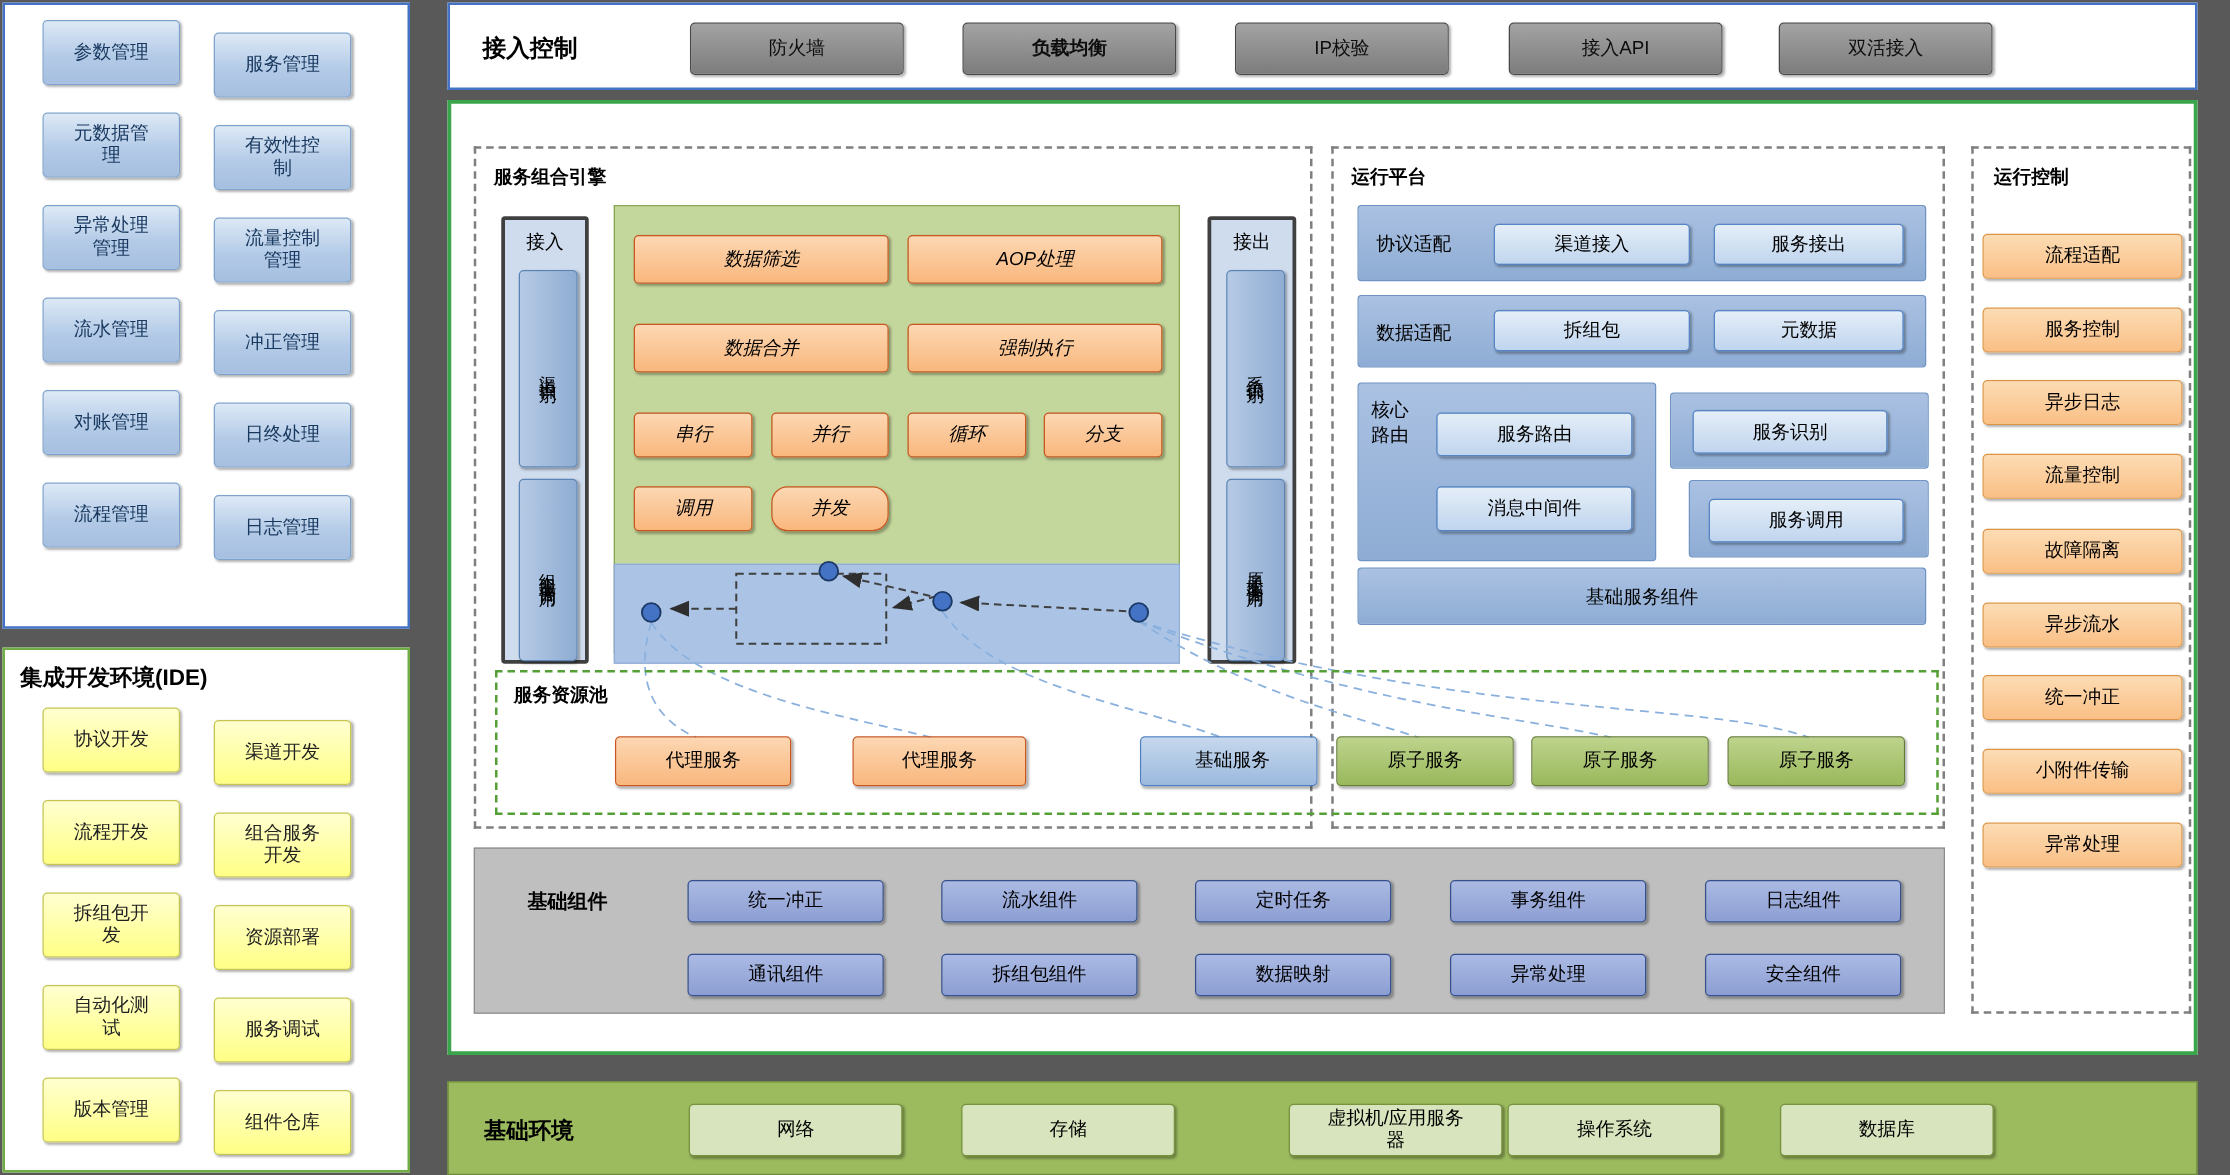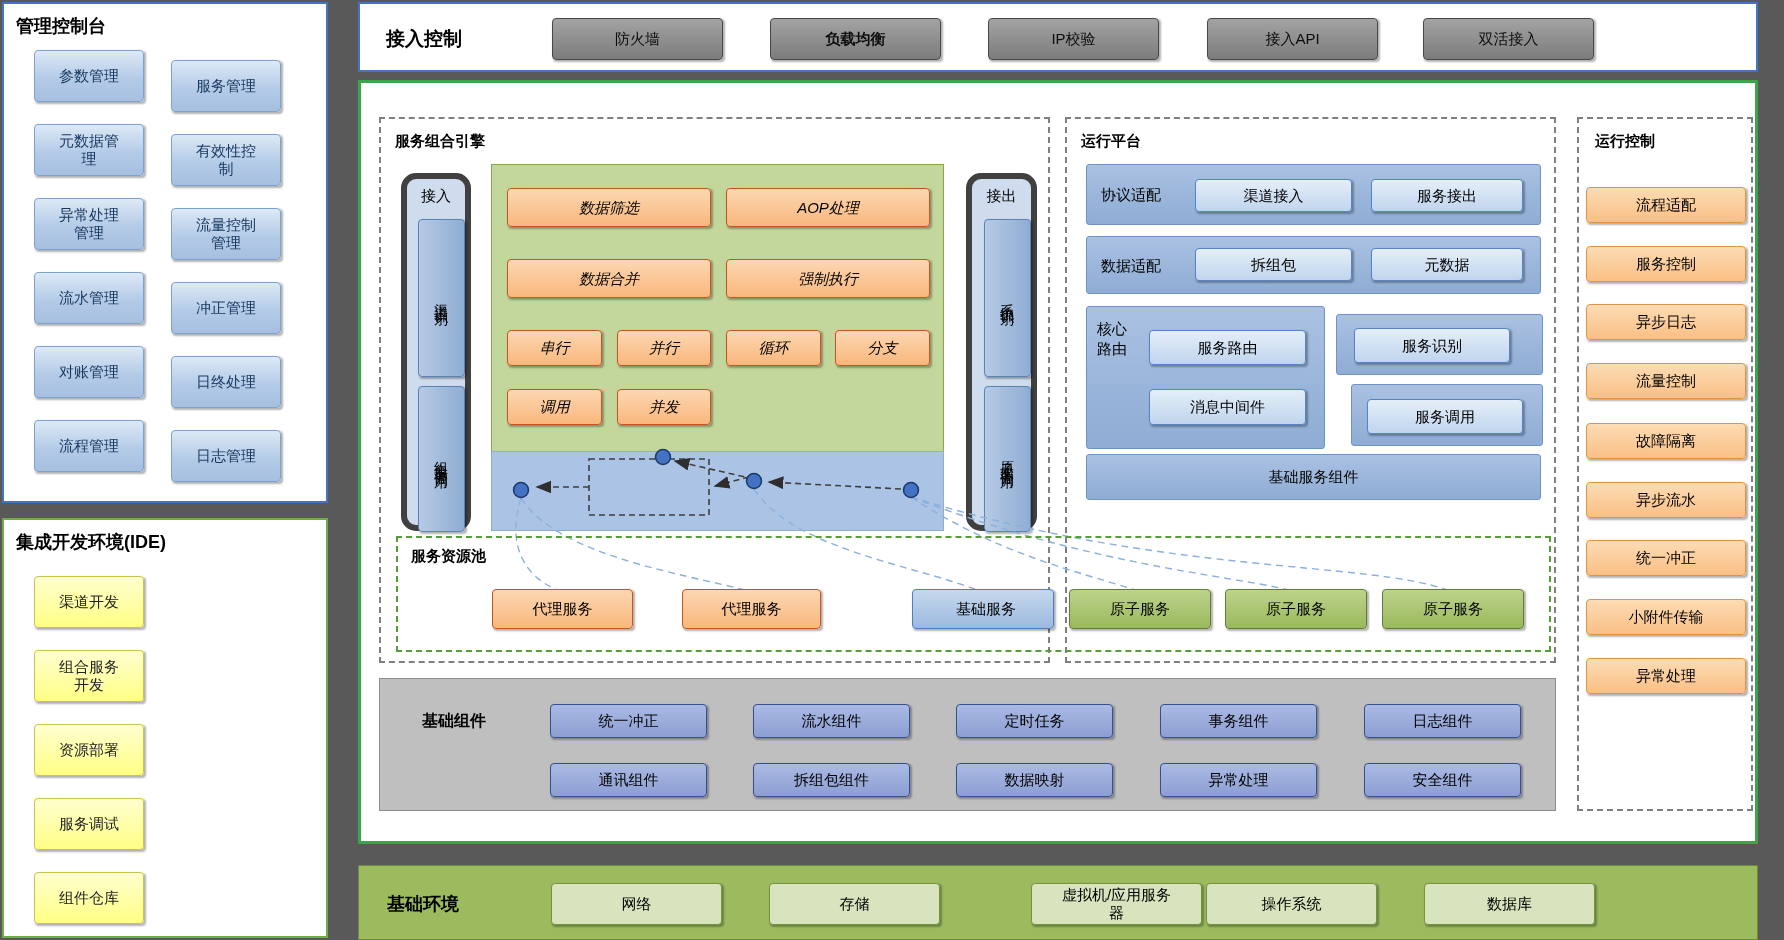--- a/index.html
+++ b/index.html
@@ -17,38 +17,37 @@
   .b-orange{background:linear-gradient(180deg,#fcd7b2,#f9b77d);border:1px solid #c9551f;}
   .b-amber{background:linear-gradient(180deg,#fcdcb4,#fabf85);border:1px solid #dd9543;}
   .b-lblue{background:linear-gradient(180deg,#e4eef8,#c0d5ee);border:1px solid #5585c4;}
   .b-mblue{background:linear-gradient(180deg,#c6d8ed,#9bb9de);border:1px solid #4d7ebf;}
   .b-green{background:linear-gradient(180deg,#bdd38c,#9ab95c);border:1px solid #647c33;}
   .b-env{background:#d7e4bd;border:1px solid #77933c;}
   .b-peri{background:linear-gradient(180deg,#abbae4,#8c9ed2);border:1px solid #34508f;}
   .vbtn{writing-mode:vertical-rl;letter-spacing:3px;font-size:14px;display:flex;align-items:center;justify-content:center;
         background:linear-gradient(90deg,#b6cae5,#8fadd3);border:1px solid #5b83b5;border-radius:4px;
         box-shadow:1.5px 1.5px 2px rgba(0,0,0,.3);}
-  .io-panel{background:#cfdced;border:6px solid #404040;border-radius:15px;}
+  .io-panel{background:#cfdced;border:3px solid #404040;border-radius:3px;}
   .io-label{position:absolute;top:8px;left:0;width:100%;text-align:center;font-size:15px;}
   .blue-panel{background:linear-gradient(180deg,#aac1e2,#8eacd4);border:1px solid #6f94c4;border-radius:3px;}
   .green-box{background:#c3d69b;border:1px solid #8aa553;}
   .flow-box{background:#abc4e6;border:1px solid #8fadd3;}
   .gray-box{background:#bfbfbf;border:1px solid #8c8c8c;}
   .dashed-gray{border:2px dashed #7f7f7f;}
   .dashed-green{border:2px dashed #54a036;}
   .cols{display:flex;gap:27px;padding:12px 0 0 30px;}
   .col{display:flex;flex-direction:column;gap:22px;width:110px;}
   .col .btn{height:52px;padding:2px 18px;}
   .col-offset{margin-top:10px;}
 </style>
 </head>
 <body>
 
 <section class="abs panel" style="left:2px;top:2px;width:326px;height:501px;border:2px solid #4472c4;">
-  <h2 class="panel-title">管理控制台</h2>
   <div class="cols">
     <div class="col">
       <div class="btn b-blue">参数管理</div>
       <div class="btn b-blue">元数据管理</div>
       <div class="btn b-blue">异常处理管理</div>
       <div class="btn b-blue">流水管理</div>
       <div class="btn b-blue">对账管理</div>
       <div class="btn b-blue">流程管理</div>
     </div>
     <div class="col col-offset">
@@ -58,20 +57,27 @@
       <div class="btn b-blue">冲正管理</div>
       <div class="btn b-blue">日终处理</div>
       <div class="btn b-blue">日志管理</div>
     </div>
   </div>
 </section>
 
 <section class="abs panel" style="left:2px;top:518px;width:326px;height:420px;border:2px solid #70ad47;">
   <h2 class="panel-title">集成开发环境(IDE)</h2>
   <div class="cols">
+    <div class="col">
+      <div class="btn b-yellow">协议开发</div>
+      <div class="btn b-yellow">流程开发</div>
+      <div class="btn b-yellow">拆组包开发</div>
+      <div class="btn b-yellow">自动化测试</div>
+      <div class="btn b-yellow">版本管理</div>
+    </div>
     <div class="col col-offset">
       <div class="btn b-yellow">渠道开发</div>
       <div class="btn b-yellow">组合服务开发</div>
       <div class="btn b-yellow">资源部署</div>
       <div class="btn b-yellow">服务调试</div>
       <div class="btn b-yellow">组件仓库</div>
     </div>
   </div>
 </section>
 
@@ -98,21 +104,21 @@
     <div class="abs green-box" style="left:110px;top:45px;width:453px;height:359px;font-style:italic;">
       <div class="abs btn b-orange" style="left:15px;top:23px;width:204px;height:39px;">数据筛选</div>
       <div class="abs btn b-orange" style="left:234px;top:23px;width:204px;height:39px;">AOP处理</div>
       <div class="abs btn b-orange" style="left:15px;top:94px;width:204px;height:39px;">数据合并</div>
       <div class="abs btn b-orange" style="left:234px;top:94px;width:204px;height:39px;">强制执行</div>
       <div class="abs btn b-orange" style="left:15px;top:165px;width:95px;height:36px;">串行</div>
       <div class="abs btn b-orange" style="left:125px;top:165px;width:94px;height:36px;">并行</div>
       <div class="abs btn b-orange" style="left:234px;top:165px;width:95px;height:36px;">循环</div>
       <div class="abs btn b-orange" style="left:343px;top:165px;width:95px;height:36px;">分支</div>
       <div class="abs btn b-orange" style="left:15px;top:224px;width:95px;height:36px;">调用</div>
-      <div class="abs btn b-orange" style="left:125px;top:224px;width:94px;height:36px;">并发</div>
+      <div class="abs btn b-orange" style="left:125px;top:224px;width:94px;height:36px;border-radius:13px;">并发</div>
     </div>
 
     <div class="abs flow-box" style="left:110px;top:332px;width:453px;height:80px;"></div>
 
     <div class="abs io-panel" style="left:585px;top:54px;width:71px;height:358px;">
       <div class="io-label">接出</div>
       <div class="abs vbtn" style="left:12px;top:40px;width:47px;height:158px;">系统识别</div>
       <div class="abs vbtn" style="left:12px;top:207px;width:47px;height:146px;">原子服务调用</div>
     </div>
   </div>

